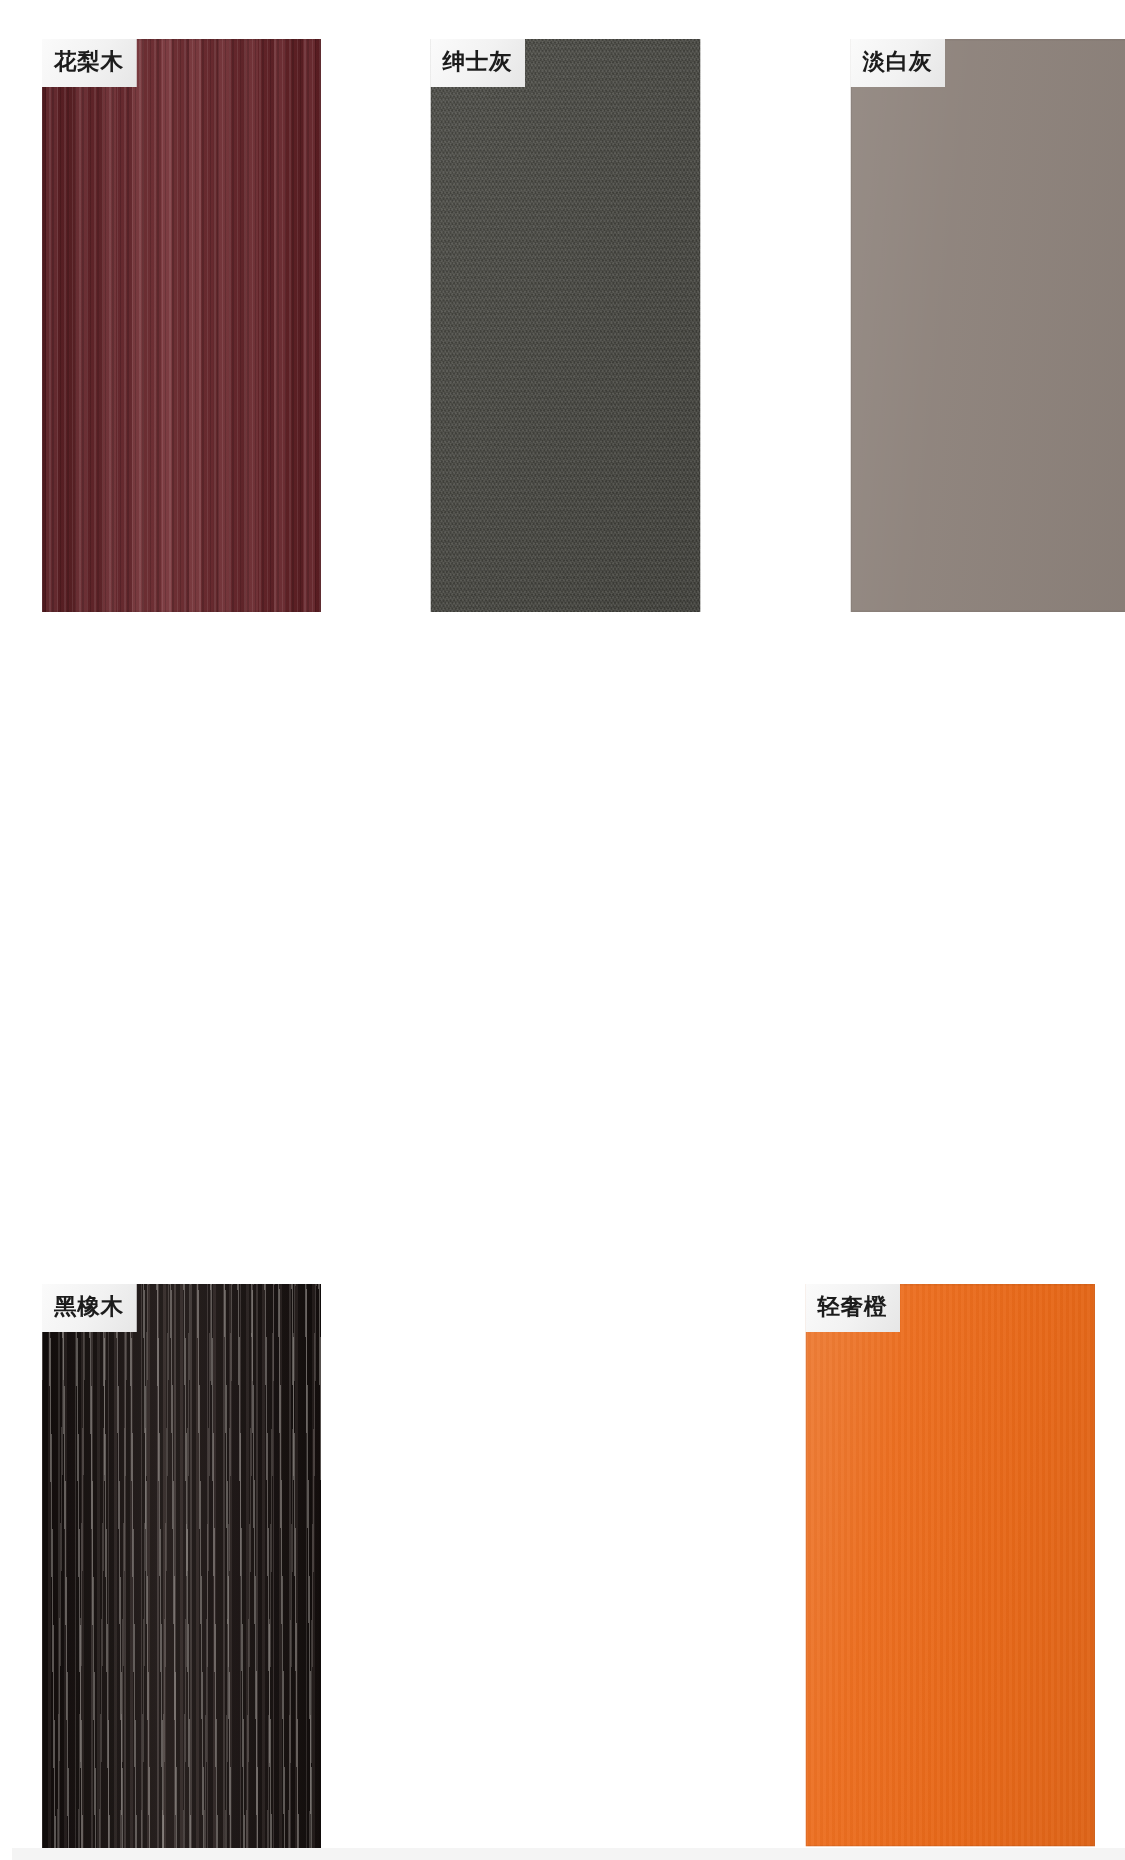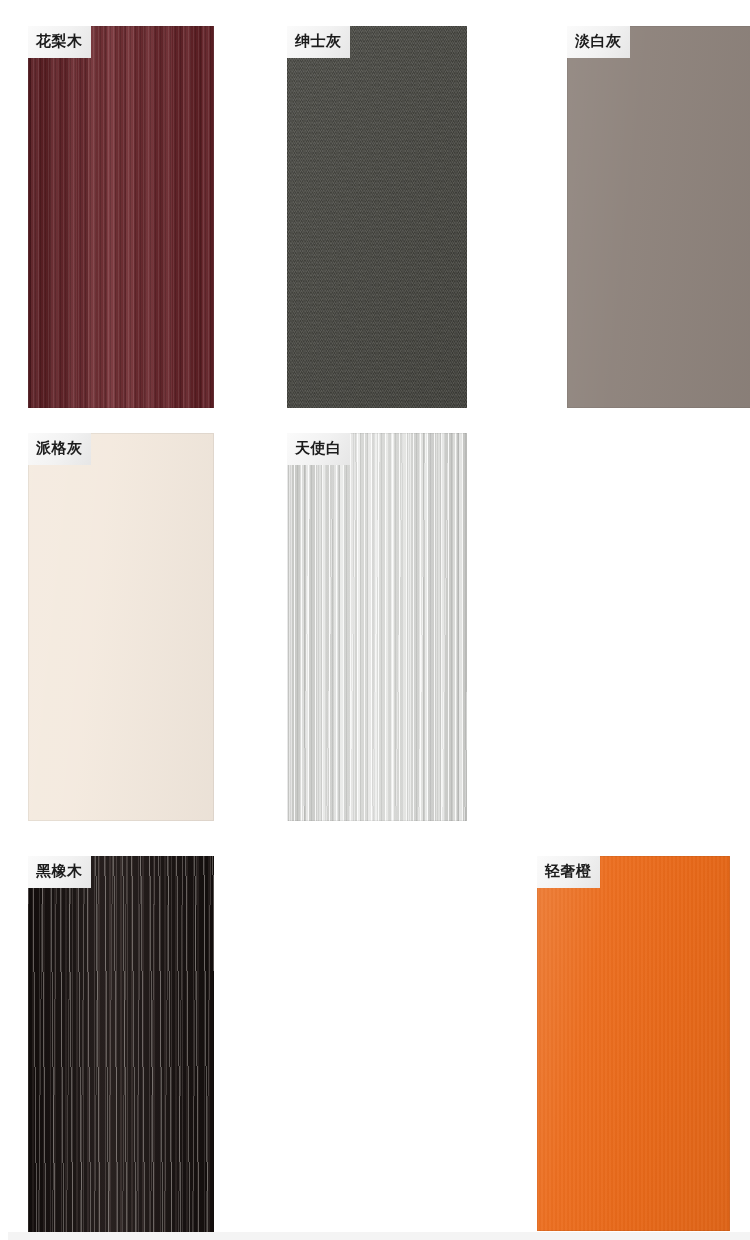--- a/index.html
+++ b/index.html
@@ -157,32 +157,20 @@
       <div class="tex tex-leather"></div>
       <div class="edge"></div>
       <div class="swatch-label">绅士灰</div>
     </div>
     <div class="swatch" style="left: 559px; top: 18px; width: 188px; height: 382px;">
       <div class="swatch-surface" style="background-color: rgb(142, 131, 124);"></div>
       <div class="tex tex-matte"></div>
       <div class="edge"></div>
       <div class="swatch-label">淡白灰</div>
     </div>
-    <div class="swatch" style="left: 20px; top: 425px; width: 186px; height: 388px;">
-      <div class="swatch-surface" style="background-color: rgb(244, 234, 223);"></div>
-      <div class="tex tex-matte"></div>
-      <div class="edge"></div>
-      <div class="swatch-label">派格灰</div>
-    </div>
-    <div class="swatch" style="left: 279px; top: 425px; width: 180px; height: 388px;">
-      <div class="swatch-surface" style="background-color: rgb(217, 218, 215);"></div>
-      <div class="tex tex-whitegrain"></div>
-      <div class="edge"></div>
-      <div class="swatch-label">天使白</div>
-    </div>
     <div class="swatch" style="left: 20px; top: 848px; width: 186px; height: 450px;">
       <div class="swatch-surface" style="background-color: rgb(36, 26, 24);"></div>
       <div class="tex tex-blackoak"></div>
       <div class="edge"></div>
       <div class="swatch-label">黑橡木</div>
     </div>
     <div class="swatch" style="left: 529px; top: 848px; width: 193px; height: 375px;">
       <div class="swatch-surface" style="background-color: rgb(235, 106, 25);"></div>
       <div class="tex tex-gloss"></div>
       <div class="edge"></div>

